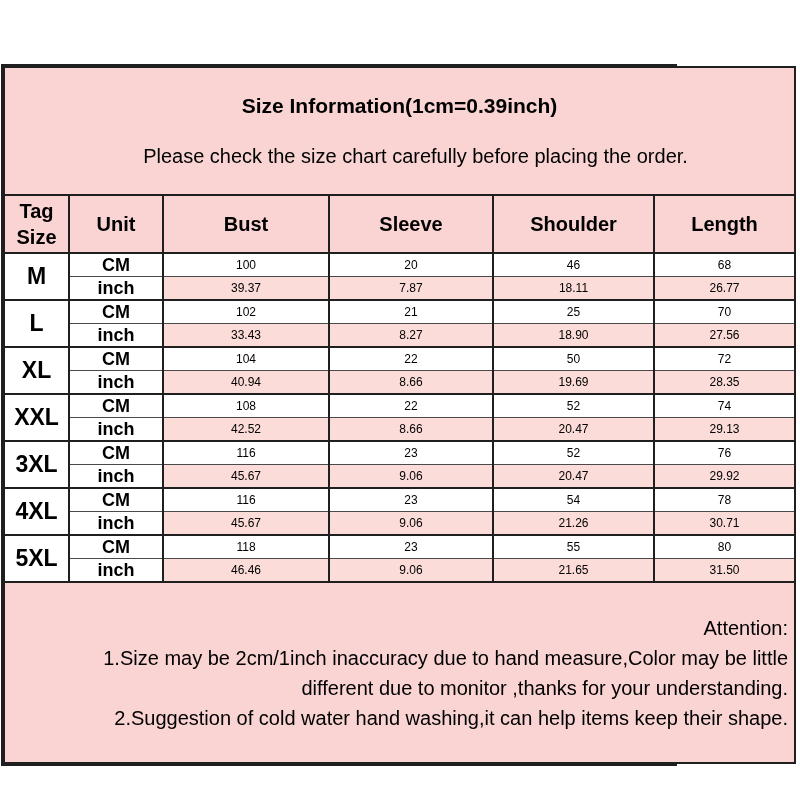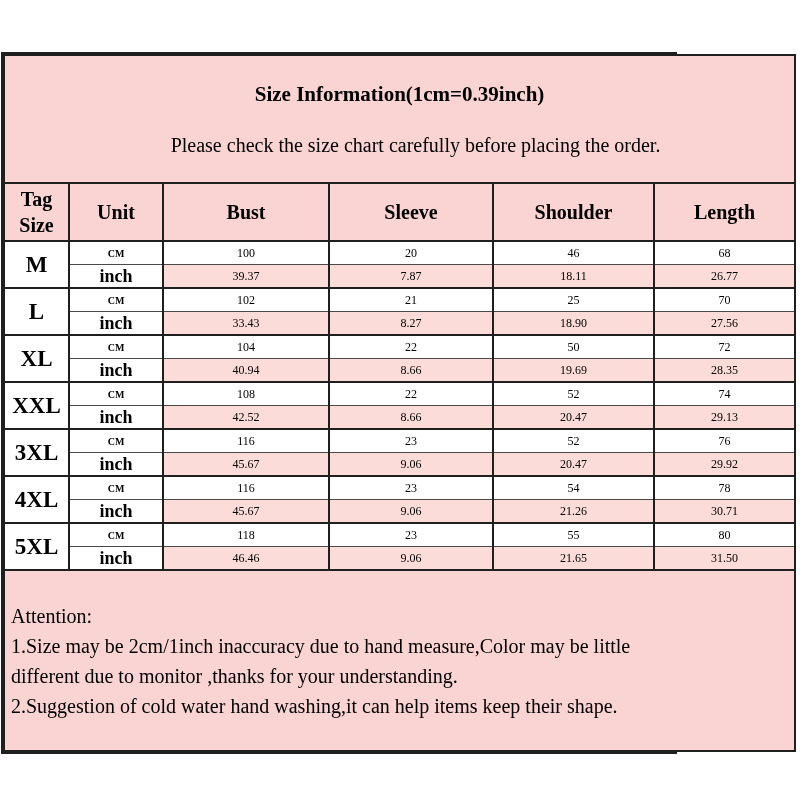--- a/index.html
+++ b/index.html
@@ -7,53 +7,53 @@
     --row-pink:#fbdcd9;
     --border:#1f1f1f;
     --inner:#4a4a4a;
   }
   html,body{margin:0;padding:0;}
   body{
     width:800px;height:800px;background:#ffffff;position:relative;
     font-family:"Liberation Sans", sans-serif;color:#000;
   }
   .frame{
-    position:absolute;left:1px;top:52px;width:676px;
-    box-sizing:border-box;border:2px solid var(--border);font-family:Liberation Serif, serif;
+    position:absolute;left:1px;top:64px;width:676px;
+    box-sizing:border-box;border:2px solid var(--border);
   }
   table{border-collapse:collapse;width:100%;table-layout:fixed;}
   td,th{border:2px solid var(--border);padding:0;overflow:hidden;}
 
   
   .title-cell{
     background:var(--block-pink);height:126px;text-align:center;vertical-align:middle;
   }
   .title-cell .title{font-size:21px;font-weight:bold;margin-bottom:27px;}
   .title-cell .subtitle{font-size:20px;font-weight:normal;padding-left:32px;}
 
   
   th{
     background:var(--block-pink);height:56px;font-size:20px;font-weight:bold;
     text-align:center;vertical-align:middle;line-height:26px;
   }
 
   
   tbody td{text-align:center;vertical-align:middle;height:22px;background:#ffffff;}
   td.tag{font-size:23px;font-weight:bold;}
-  td.unit-cm{font-size:10px;font-weight:bold;}
+  td.unit-cm{font-size:18px;font-weight:bold;}
   td.unit-inch{font-size:18px;font-weight:bold;margin-left:45px;}
   td.val{font-size:12px;font-weight:normal;line-height:22px;}
   tr.r-inch td.val{background:var(--row-pink);}
   tr.r-cm td.cmline{border-bottom:1px solid var(--inner);}
   tr.r-inch td.cmline{border-top:1px solid var(--inner);}
 
   
   .attention-cell{
     background:var(--block-pink);height:149px;vertical-align:top;
-    text-align:left;padding:30px 6px 0 6px;
+    text-align:right;padding:30px 6px 0 6px;
   }
   .attention-cell div{font-size:20px;line-height:30px;white-space:nowrap;}
 </style>
 </head>
 <body>
 
 <div class="frame">
   <table>
     <colgroup>
       <col style="width:65px">

